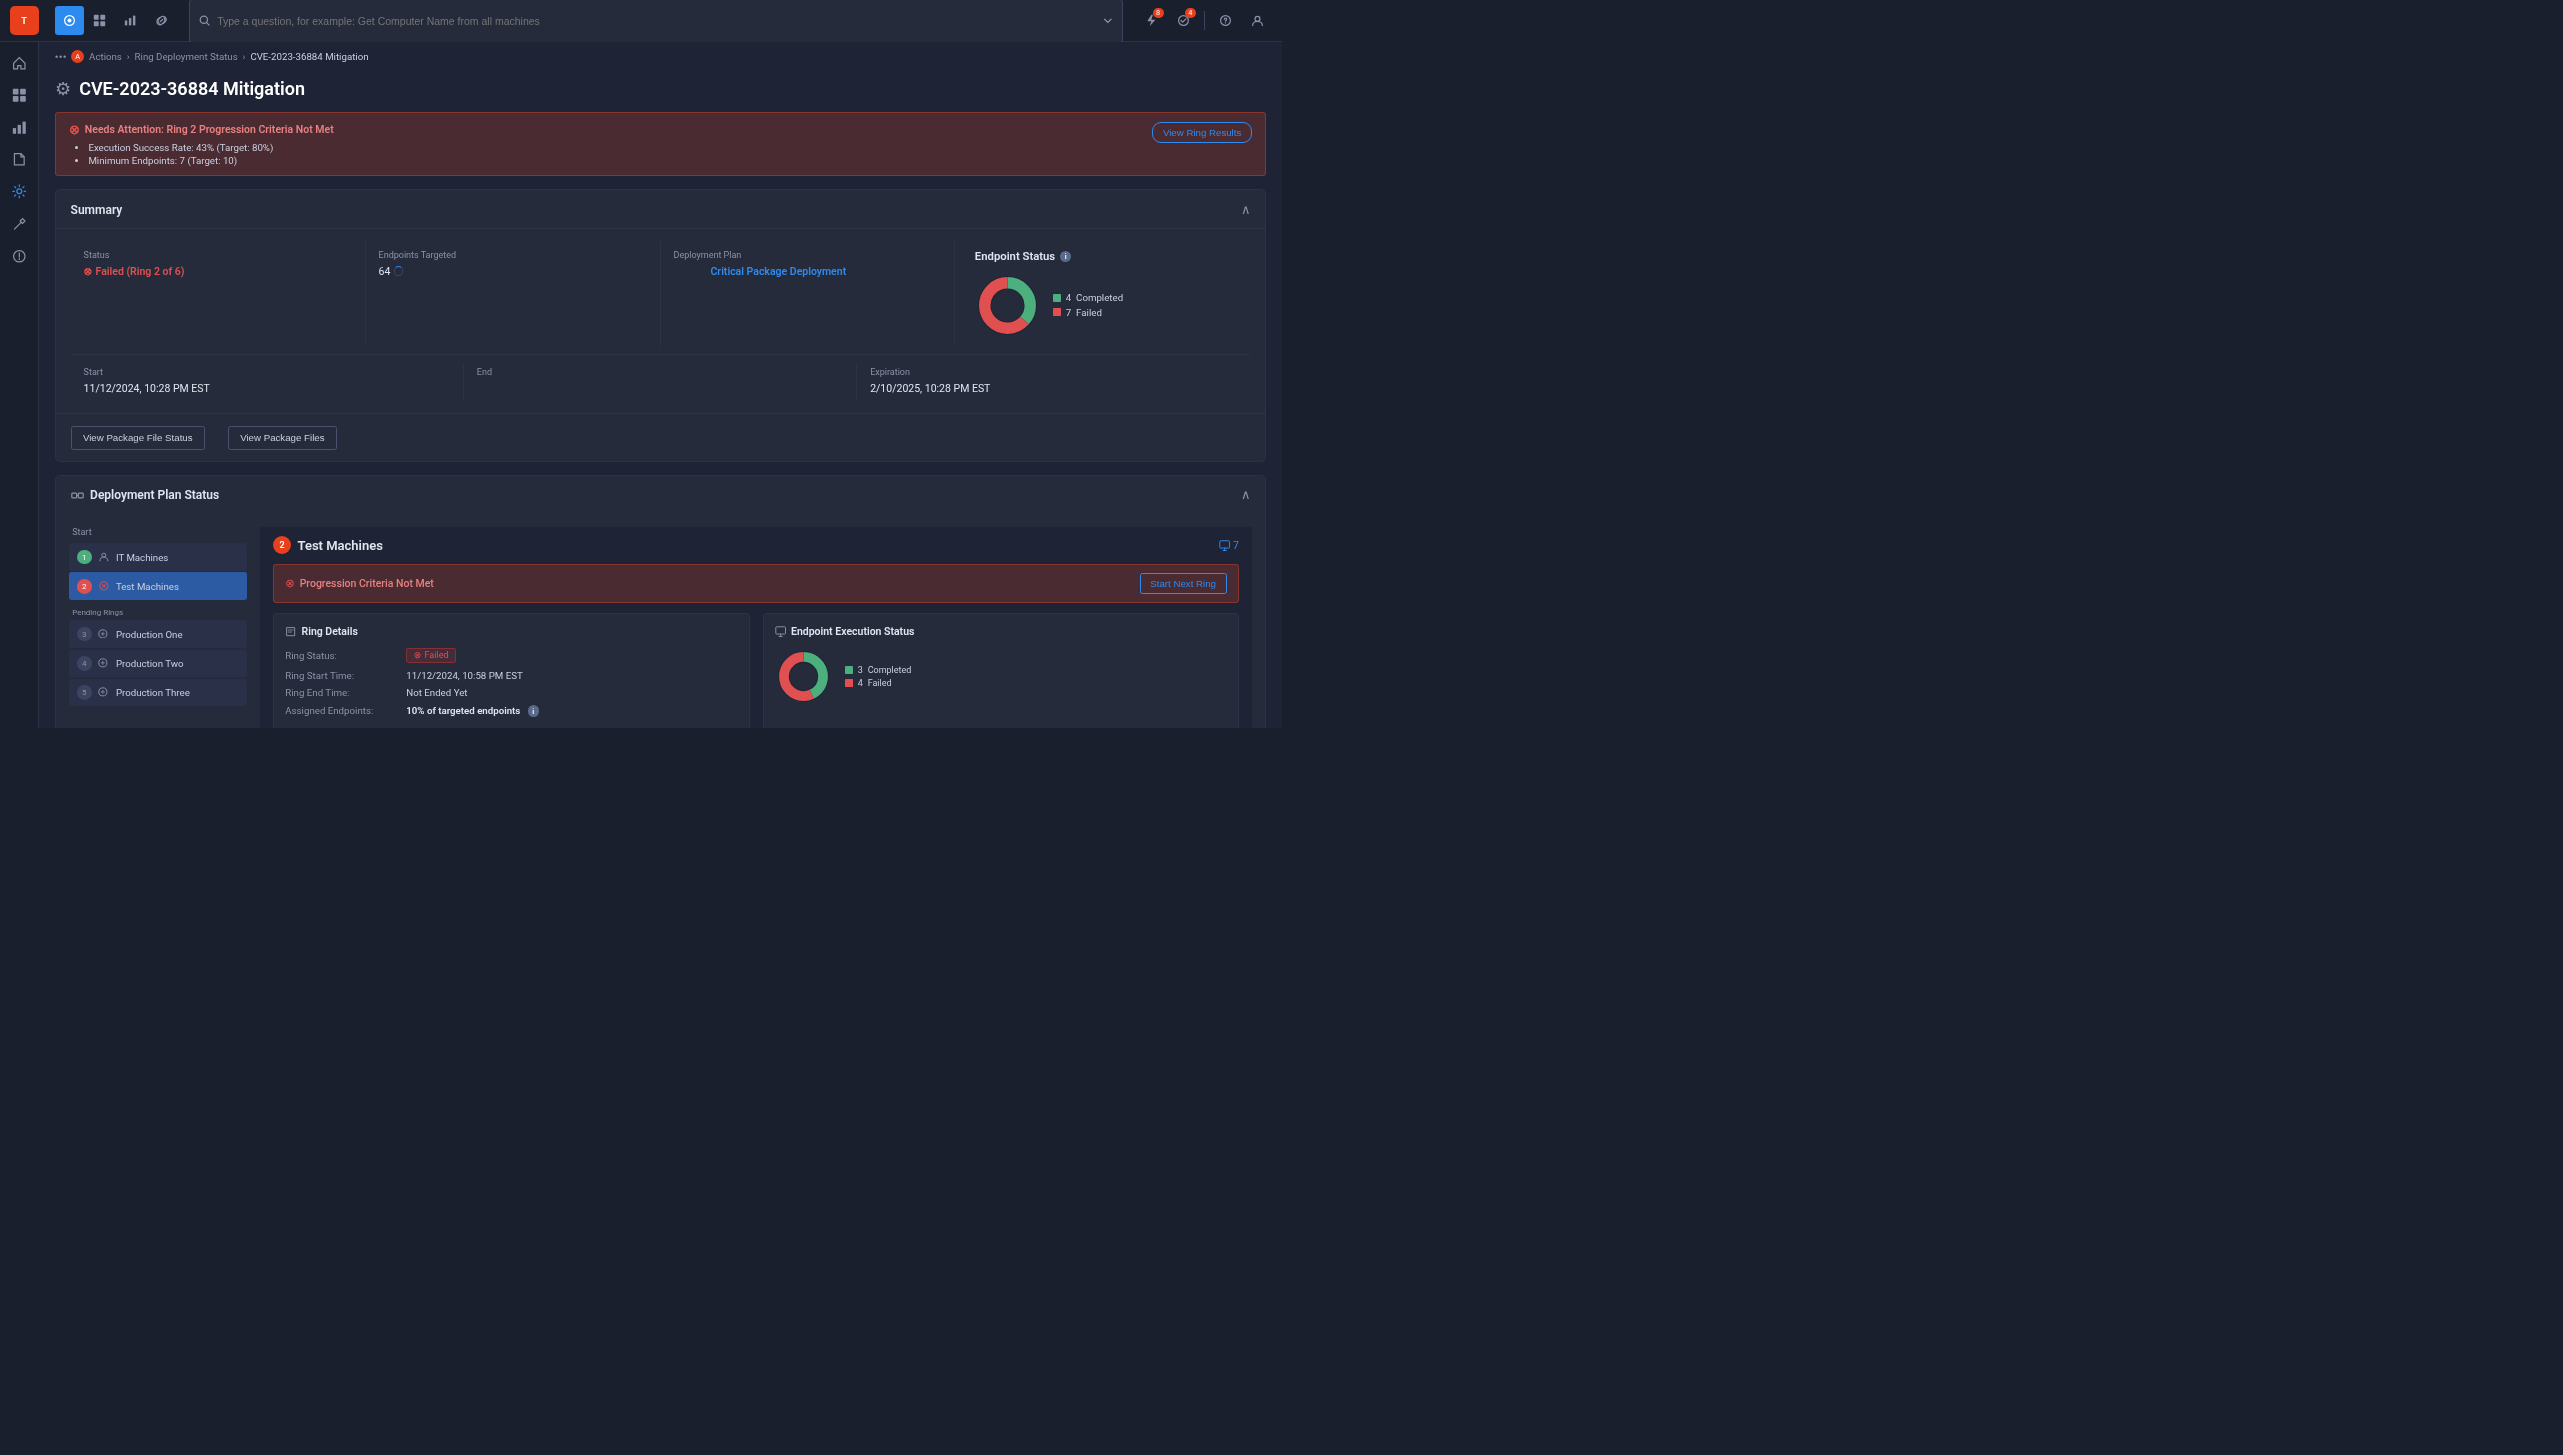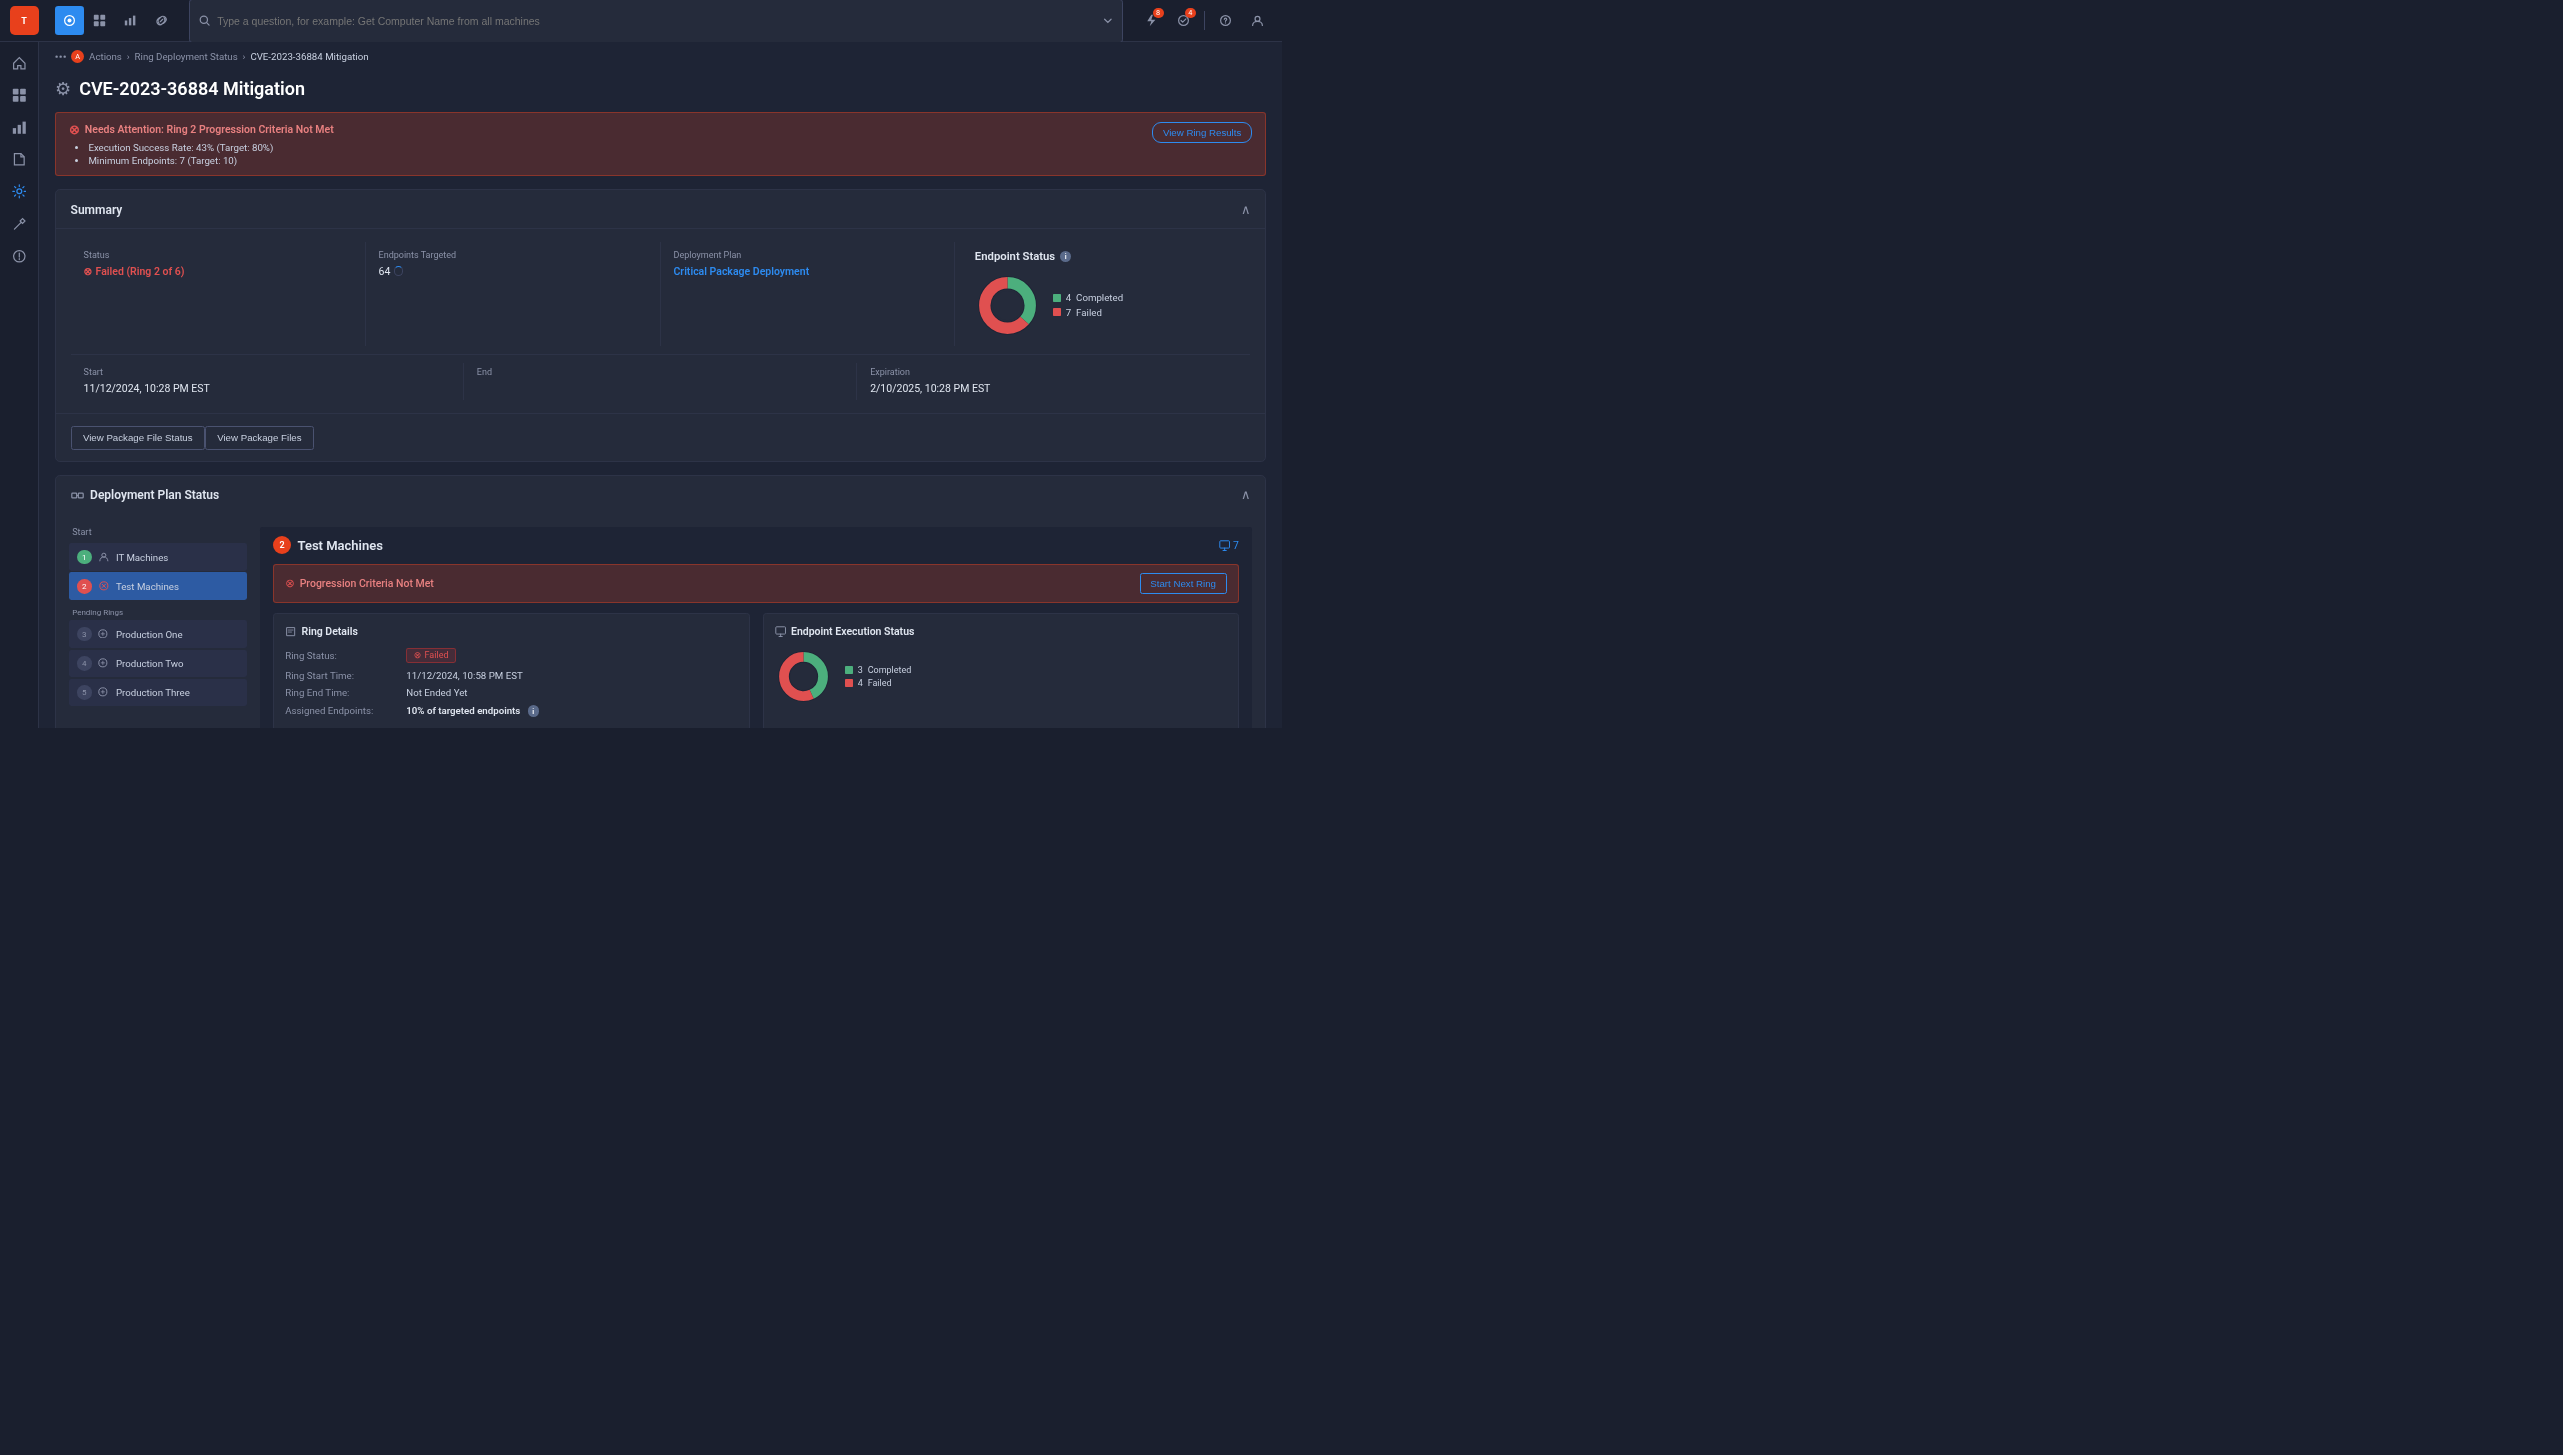--- a/index.html
+++ b/index.html
@@ -304,20 +304,21 @@
       color: #e05050;
       display: flex;
       align-items: center;
       gap: 3.2px;
       font-weight: 600;
     }
     .summary-value.link {
       color: #2d8bf0;
       cursor: pointer;
       font-weight: 600;
+      margin-left: 37px;
     }
     .summary-value.loading {
       display: flex;
       align-items: center;
       gap: 3.2px;
     }
 
     
     .endpoint-status-panel {
       padding: 8px 13px 8px 19.4px;
@@ -371,21 +372,21 @@
       padding: 4.9px 13px;
       border-right: 0.8px solid #2d3347;
     }
     .summary-row2-cell:last-child {
       border-right: none;
     }
 
     
     .action-buttons {
       display: flex;
-      gap: 0;
+      gap: 23px;
       padding: 11.3px 14.6px;
       border-top: 0.8px solid #2d3347;
     }
     .btn-outline {
       background: transparent;
       border: 0.8px solid #4a5270;
       color: #c8d0e0;
       padding: 5.7px 11.3px;
       border-radius: 2.4px;
       cursor: pointer;

